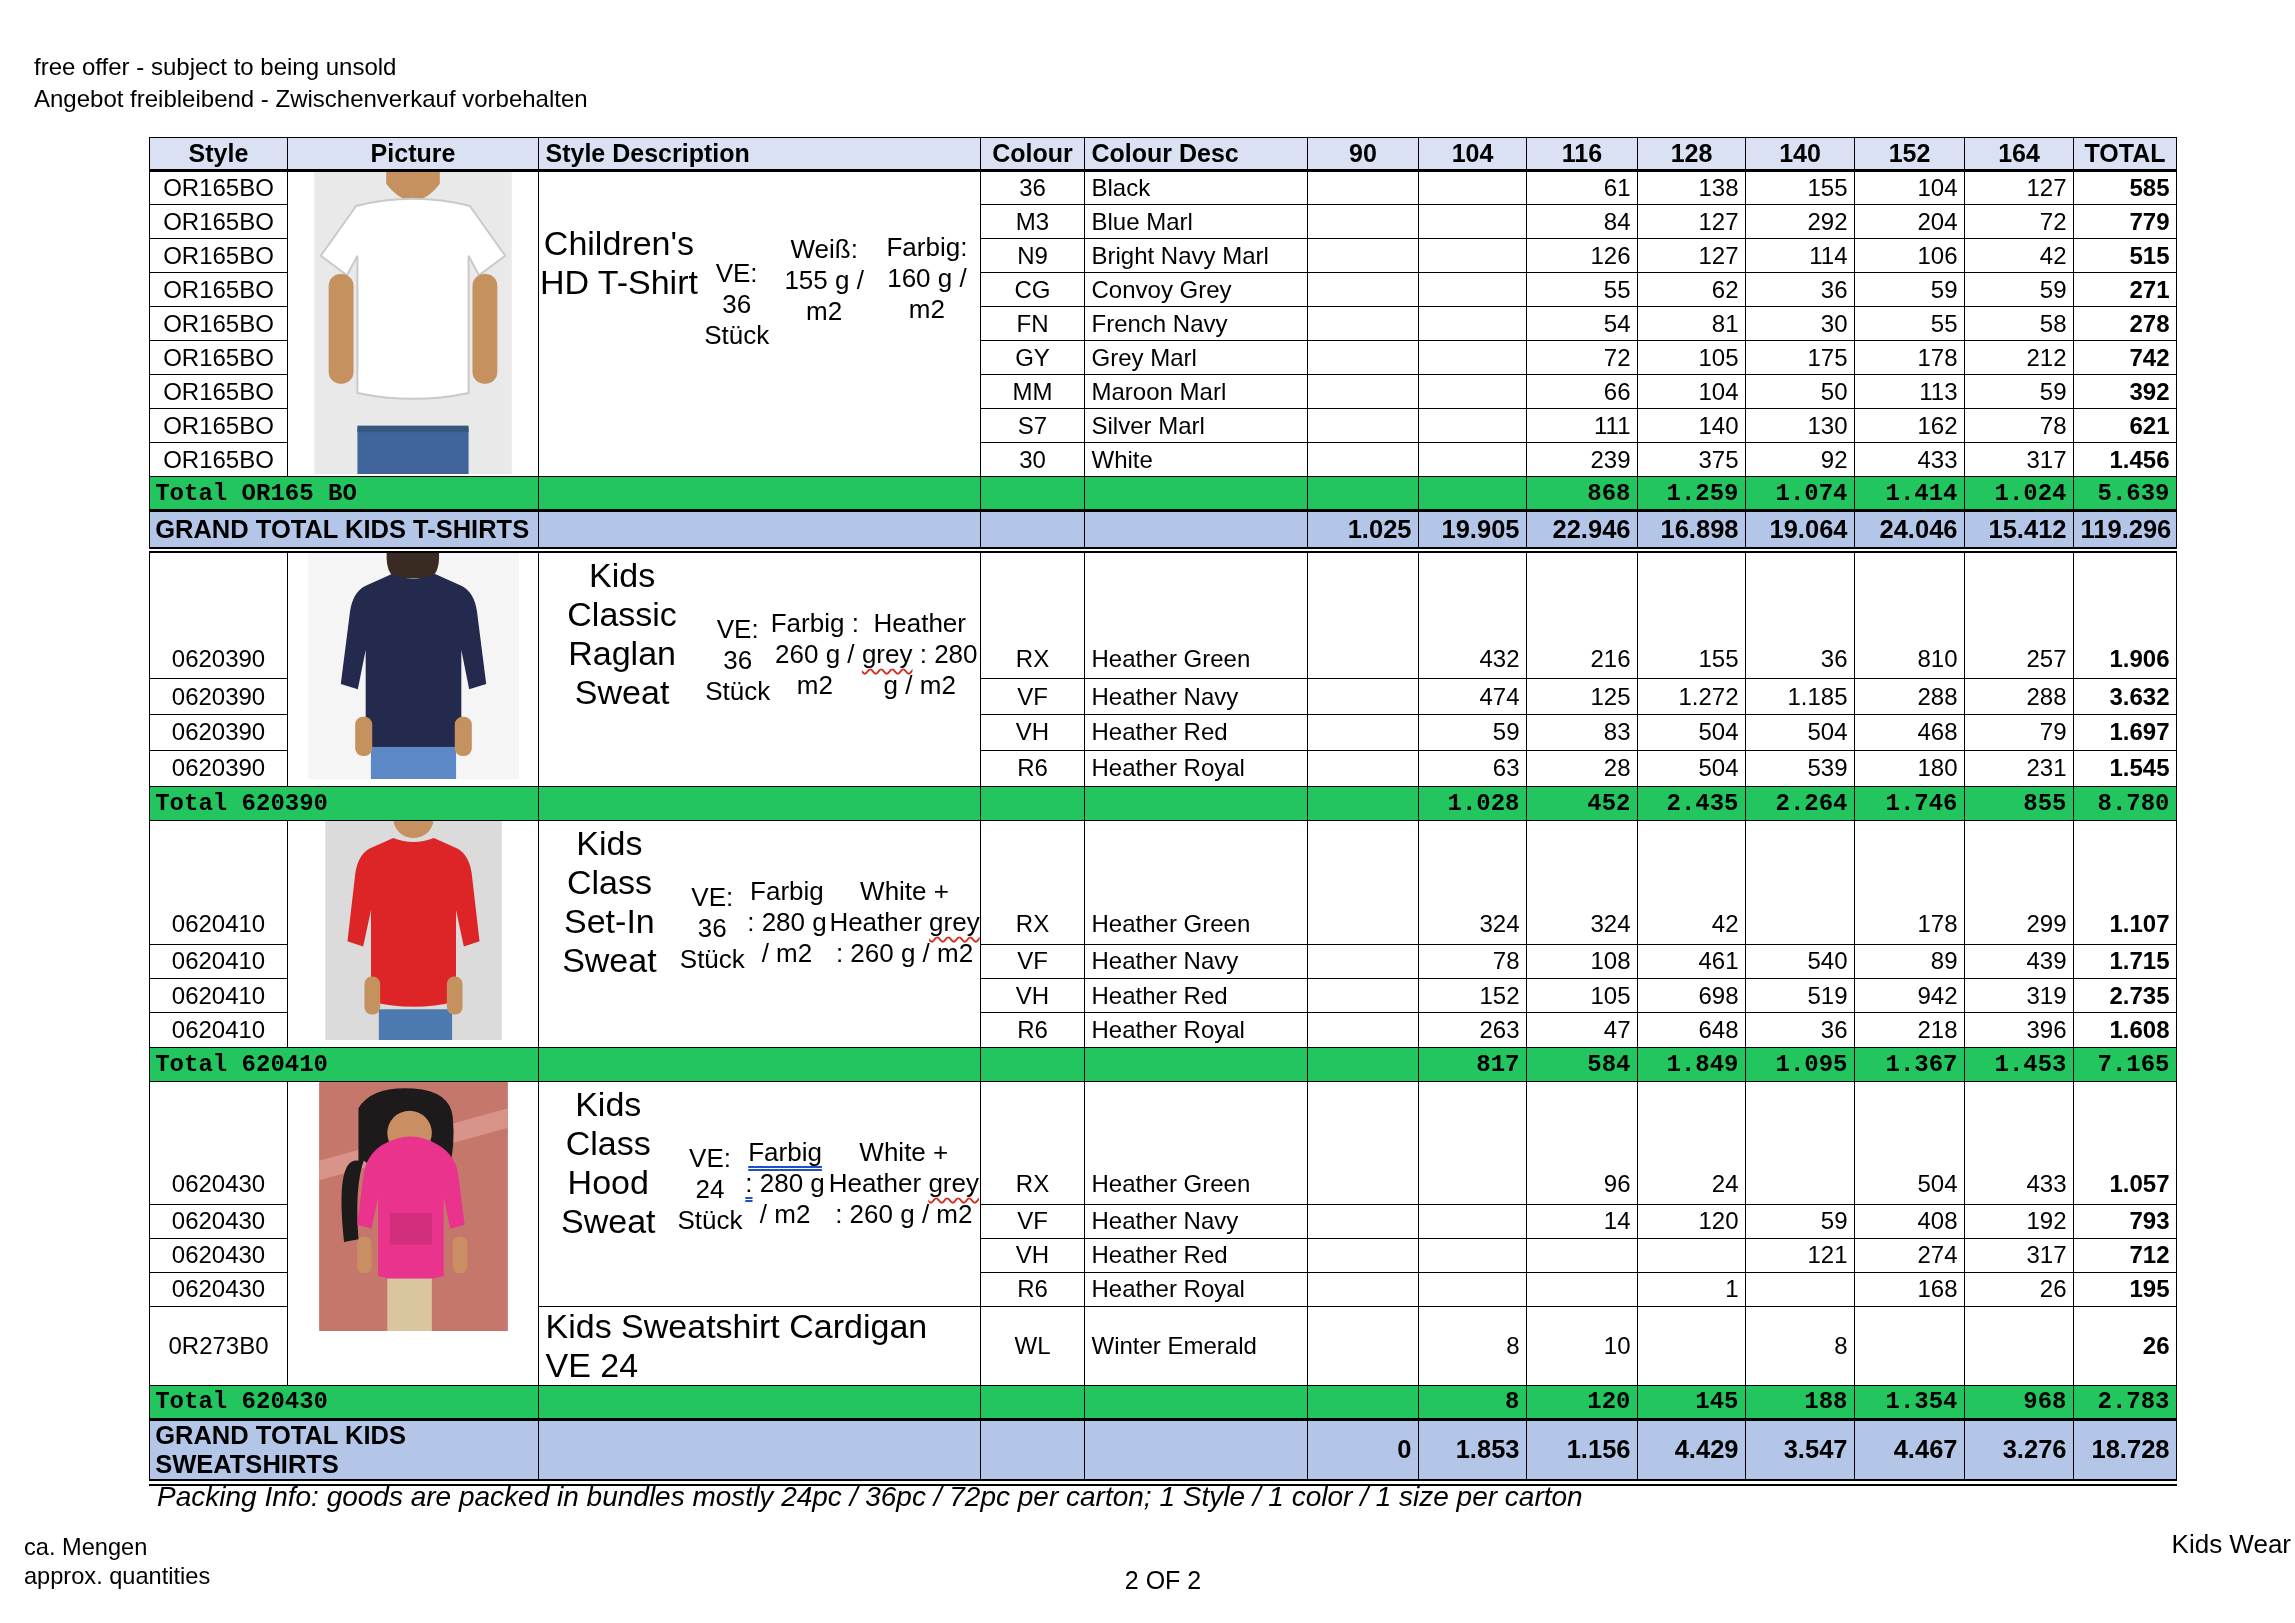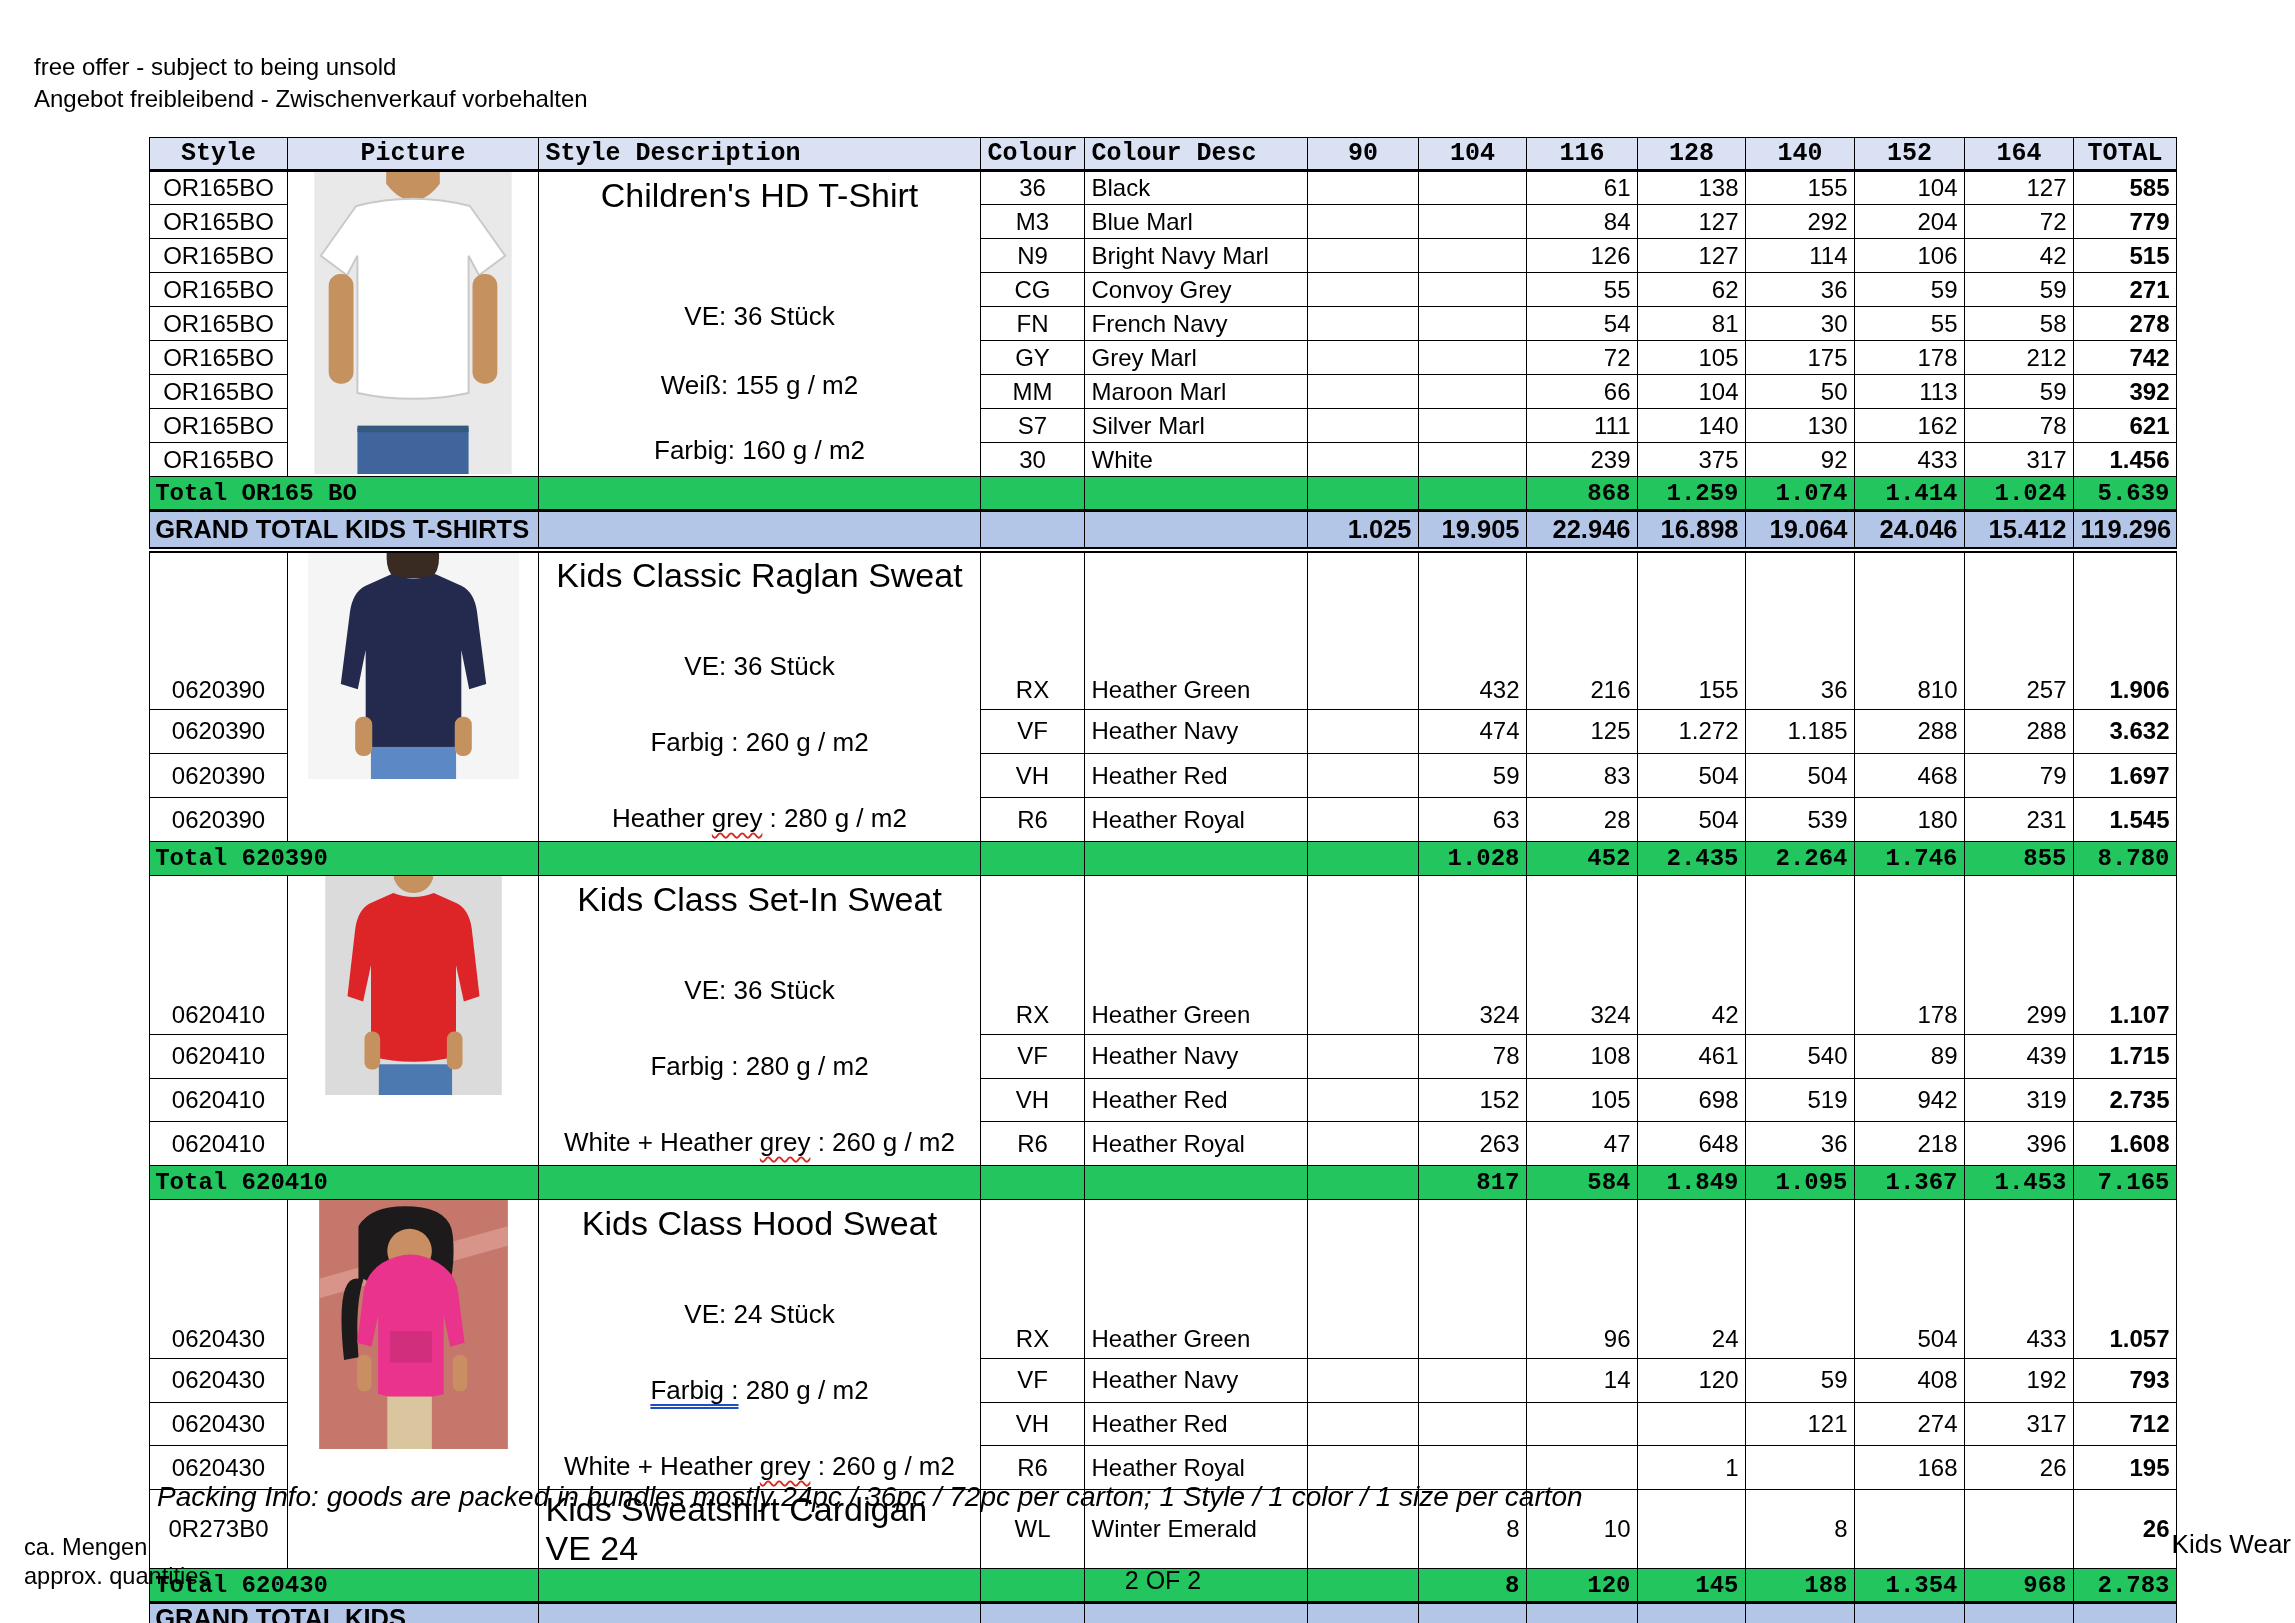--- a/index.html
+++ b/index.html
@@ -3,38 +3,38 @@
 <meta charset="utf-8">
 <style>
   html,body{margin:0;padding:0;}
   body{
     width:2295px;height:1623px;position:relative;background:#fff;
     font-family:"Liberation Sans",sans-serif;color:#000;
   }
   .topnote{position:absolute;left:34px;top:51px;font-size:24px;line-height:1.32;}
   table.sheet{position:absolute;left:149px;top:137px;border-collapse:collapse;table-layout:fixed;width:2028px;}
   th,td{border:1.3px solid #000;overflow:hidden;box-sizing:border-box;}
-  th{background:#D9E1F2;font-size:25px;font-weight:bold;height:33px;padding:0 6.5px;border-bottom:3.3px solid #000;font-family:Liberation Mono, monospace;}
+  th{background:#D9E1F2;font-size:25px;font-weight:bold;height:33px;padding:0 6.5px;border-bottom:3.3px solid #000;}
   th.tl{text-align:left;}
   td{font-size:24px;height:34px;padding:0 6.5px;vertical-align:middle;}
   td.stylec{text-align:center;padding:0;}
   td.code{text-align:center;padding:0;}
   td.cname{text-align:left;}
   td.num{text-align:right;font-variant-numeric:tabular-nums;}
   td.tot{font-weight:bold;}
   td.piccell{vertical-align:top;text-align:center;padding:0;}
   td.desccell{vertical-align:top;text-align:center;padding:0;}
   tr.tall td{height:123px;vertical-align:bottom;padding-bottom:5.2px;}
   tr.tall td.piccell, tr.tall td.desccell{vertical-align:top;padding-bottom:7px;}
   tr.trow td{background:#22c55e;font-weight:bold;font-family:Liberation Mono, monospace;}
   tr.grand td{background:#B4C6E7;font-weight:bold;height:39px;font-size:25.5px;
     border-top:3.9px solid #000;border-bottom:6.5px double #000;}
   tr.grand.last td{border-bottom:7.9px double #000;}
   td.lbl{text-align:left;padding-left:5.2px;}
-  .dwrap{width:100%;display:flex;flex-direction:column;align-items:center;}
+  .dwrap{width:100%;display:flex;flex-direction:row;align-items:center;}
   .sectitle{font-size:34px;margin-top:3.9px;}
   .dline{font-size:26px;}
   .mtA{margin-top:86px;}
   .mtB{margin-top:38px;}
   .mtC{margin-top:34px;}
   .mtD{margin-top:56px;}
   .mtE{margin-top:45px;}
   .wavy{text-decoration:underline wavy #D42C20 2px;text-underline-offset:5.2px;}
   .bdbl{text-decoration:underline double #1F4FC8 2px;text-underline-offset:5.2px;}
   .wldesc{text-align:left;font-size:34px;}

